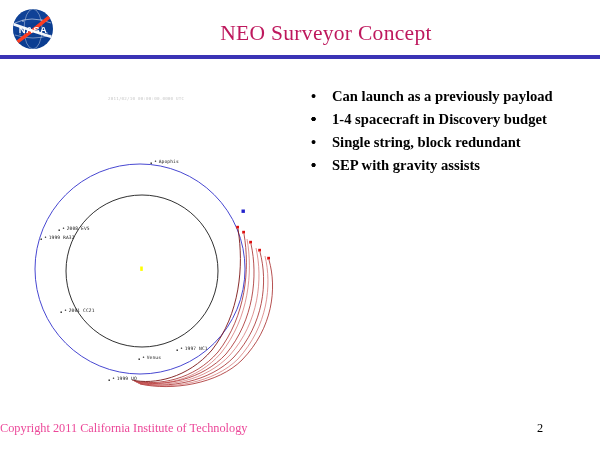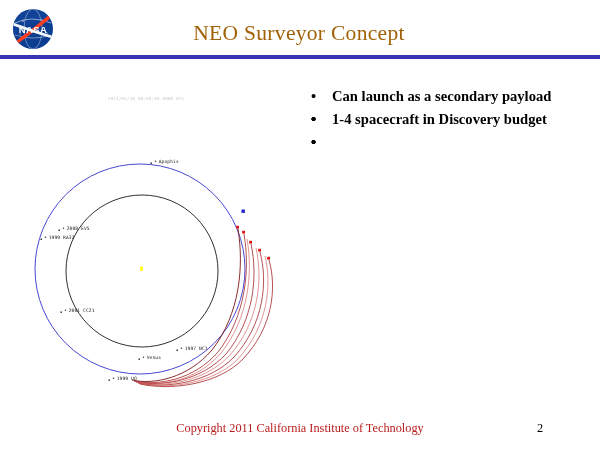--- a/index.html
+++ b/index.html
@@ -30,26 +30,26 @@
   }
   #nasa-logo {
     position: absolute;
     left: 9px;
     top: 7px;
     width: 52px;
     height: 44px;
   }
   #slide-title {
     position: absolute;
-    left: 64px;
+    left: 91px;
     top: 21px;
     width: 470px;
     text-align: center;
     font-size: 21.5px;
-    color: #a16207;
+    color: #be185d;
     letter-spacing: 0.3px;
     white-space: nowrap;
   }
   #header-rule {
     position: absolute;
     left: 0;
     top: 55px;
     width: 600px;
     height: 4px;
     background: #3a33b5;
@@ -120,23 +120,22 @@
     font-weight: bold;
     line-height: 1.12;
   }
 
   
   #footer-copyright {
     position: absolute;
     left: 0;
     top: 421px;
     width: 600px;
-    text-align: center;
     font-size: 12.3px;
-    color: #b91c1c;
+    color: #ec4899;
   }
   #footer-pagenum {
     position: absolute;
     left: 528px;
     top: 421px;
     width: 24px;
     text-align: center;
     font-size: 12.3px;
     color: #000000;
   }
@@ -228,42 +227,44 @@
     <div class="orbit-label" style="left:22px; top:150px;">1999 RA32</div>
     <div class="orbit-label" style="left:42px; top:223px;">2001 CC21</div>
     <div class="orbit-label" style="left:120px; top:270px;">Venus</div>
     <div class="orbit-label" style="left:90px; top:291px;">1999 UQ</div>
     <div class="orbit-label" style="left:158px; top:261px;">1997 NC1</div>
   </div>
 
   <div id="bullets">
     <div class="bullet">
       <span class="dot">•</span>
-      <span>Can launch as a secondary payload</span>
+      <span>Can launch as a previously payload</span>
     </div>
     <div class="bullet">
       <span class="dot">•</span>
     </div>
     <div class="bullet">
       <span class="dot">•</span>
     </div>
     <div class="bullet">
       <span class="dot">•</span>
     </div>
     <div class="bullet">
       <span class="dot">•</span>
       <span>1-4 spacecraft in Discovery budget</span>
     </div>
     <div class="bullet">
       <span class="dot">•</span>
-    </div>
-    <div class="bullet">
-      <span class="dot">•</span>
-    </div>
-    <div class="bullet">
-      <span class="dot">•</span>
+      <span>Single string, block redundant</span>
+    </div>
+    <div class="bullet">
+      <span class="dot">•</span>
+    </div>
+    <div class="bullet">
+      <span class="dot">•</span>
+      <span>SEP with gravity assists</span>
     </div>
   </div>
 
   <div id="footer-copyright">Copyright 2011 California Institute of Technology</div>
   <div id="footer-pagenum">2</div>
 
 </div>
 
 </body></html>

